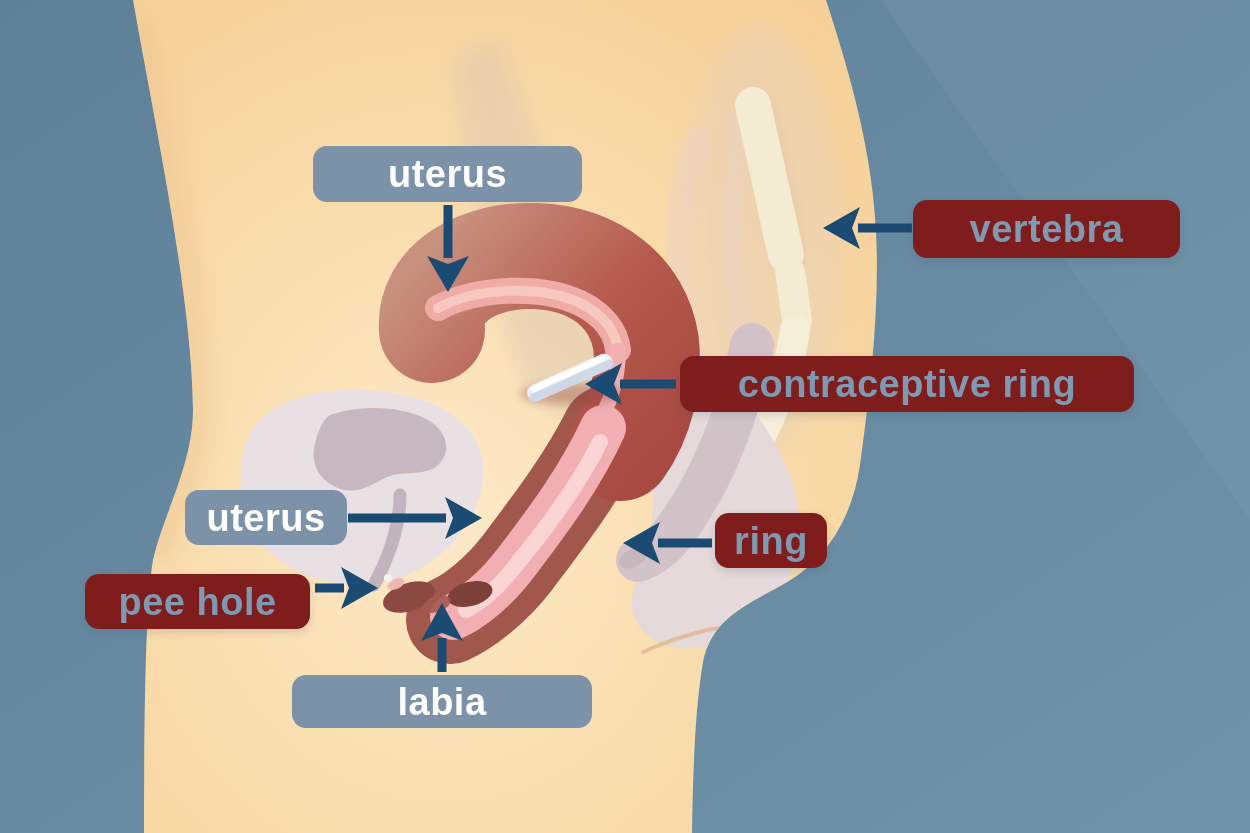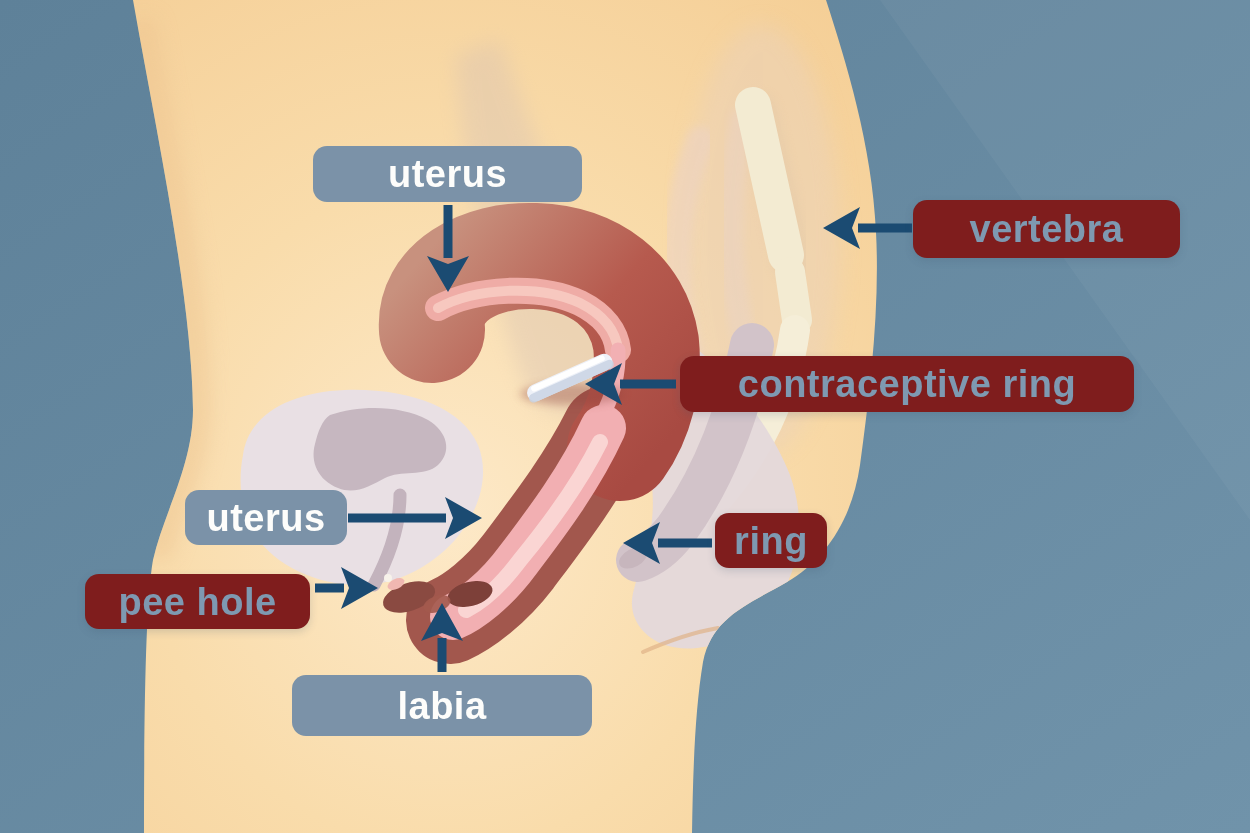--- a/index.html
+++ b/index.html
@@ -175,17 +175,17 @@
   </div>
 
   <div class="lbl white" style="left:715px;top:513px;width:112px;height:55px;">
     <span>ring</span>
   </div>
 
   <div class="lbl white" style="left:85px;top:562px;width:225px;height:55px;margin-top:12px;">
     <span>pee hole</span>
   </div>
 
-  <div class="lbl solid" style="left:292px;top:675px;width:300px;height:61px;">
+  <div class="lbl solid" style="left:292px;top:675px;width:300px;height:53px;">
     <span>labia</span>
   </div>
 
 </div>
 
 </body></html>

